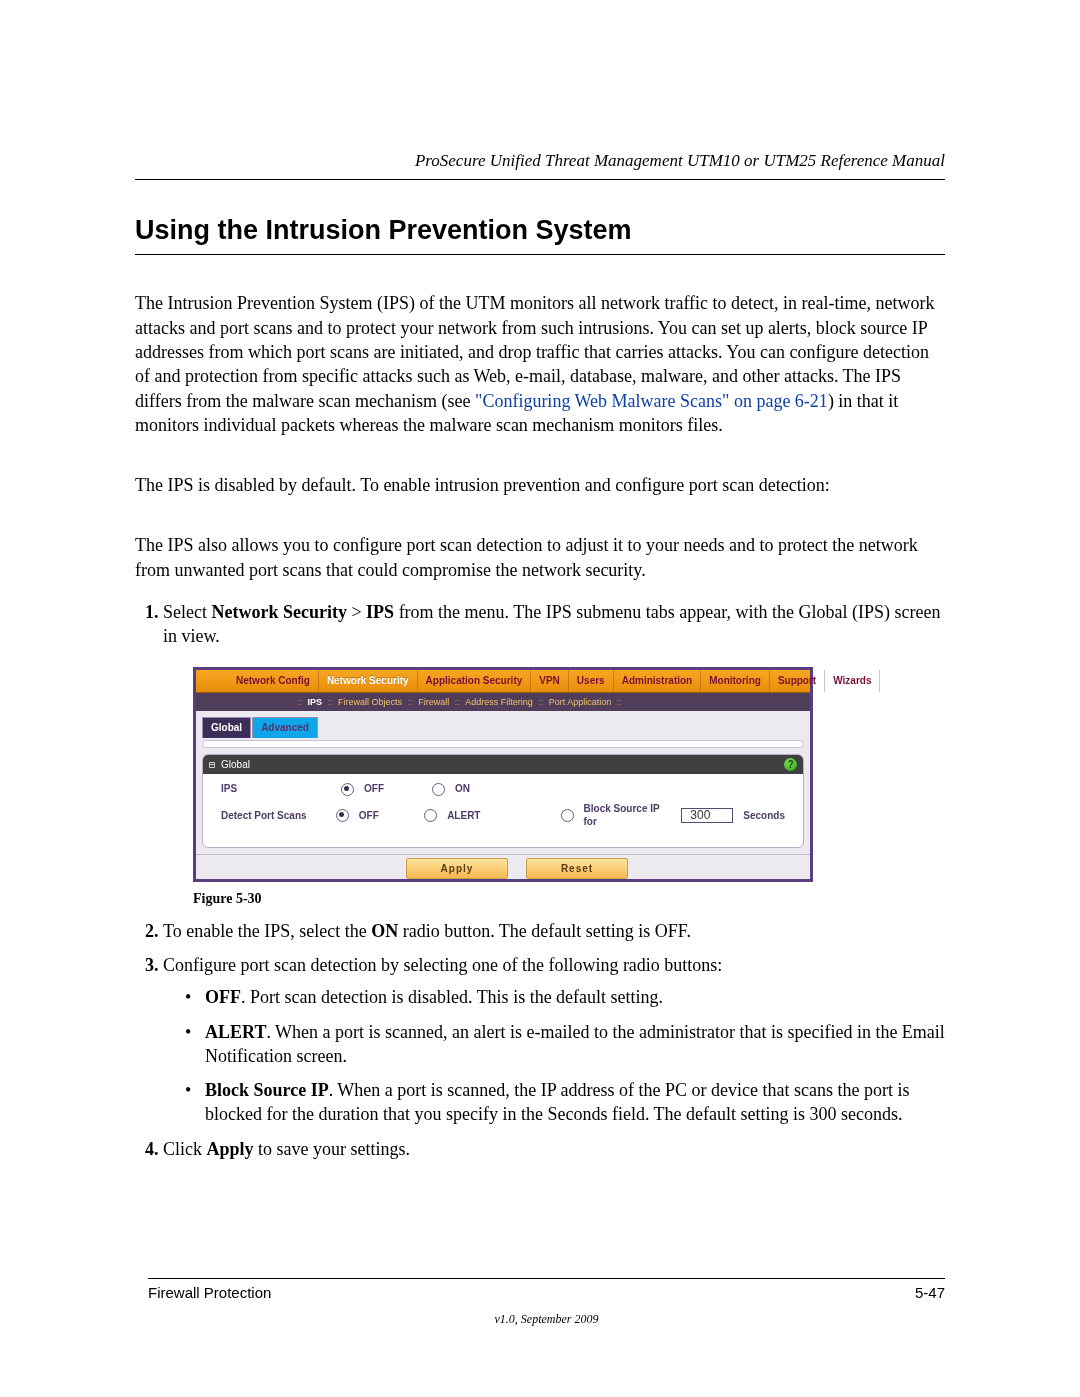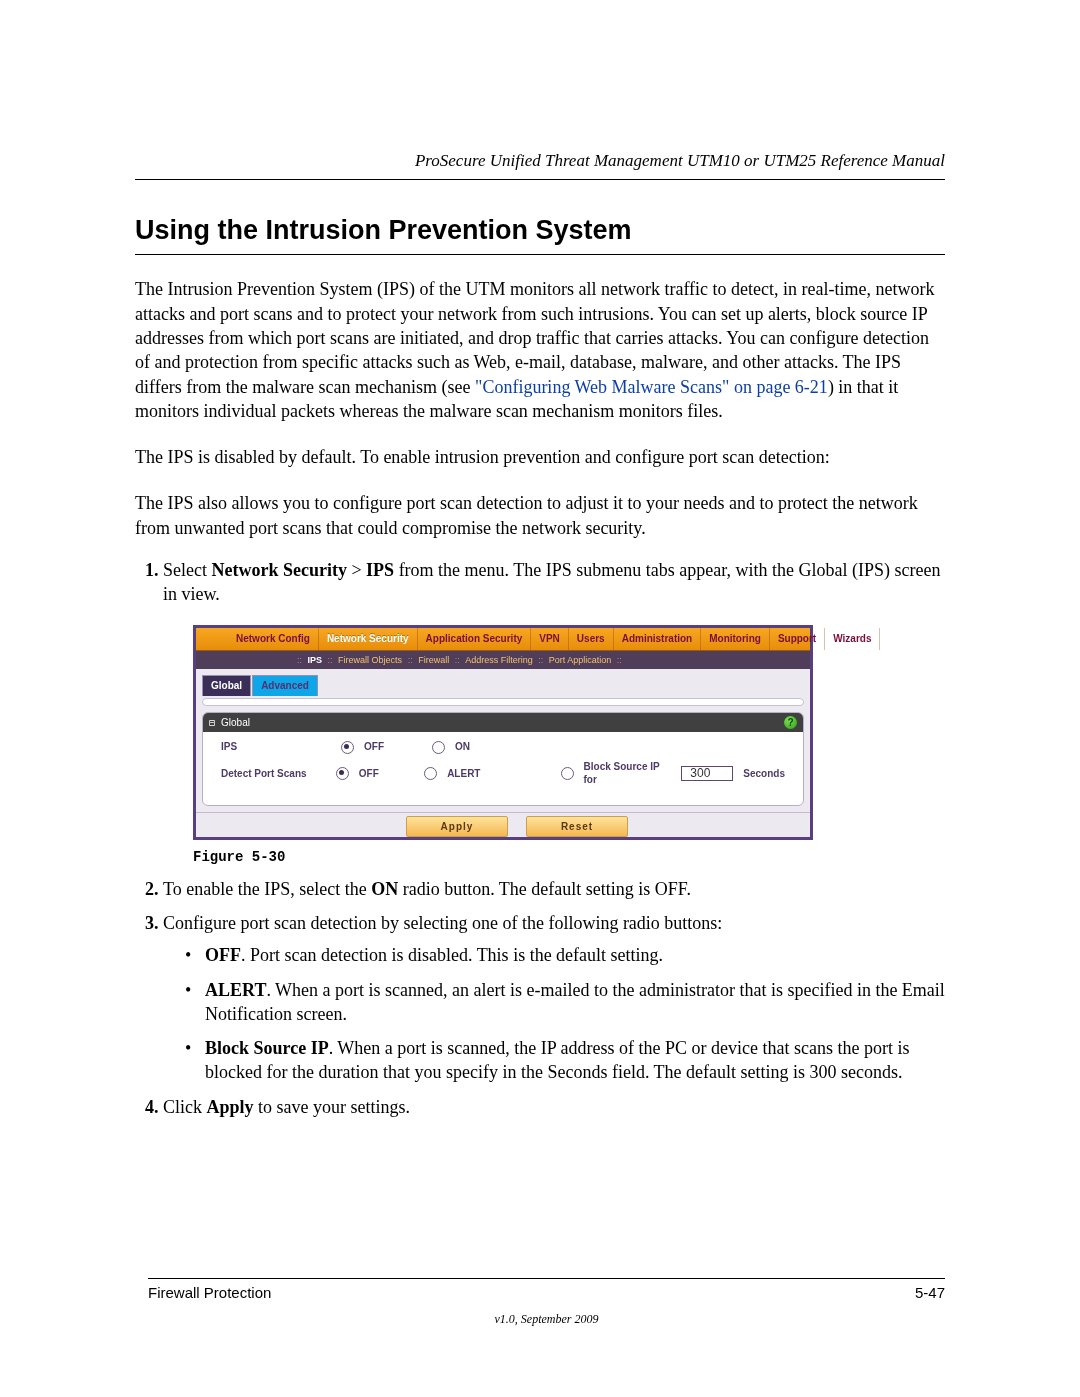--- a/index.html
+++ b/index.html
@@ -29,21 +29,21 @@
     border-top: 1px solid #000;
     margin: 0;
   }
   h1.section-title {
     font-family: Helvetica, Arial, sans-serif;
     font-weight: bold;
     font-size: 27px;
     margin: 32px 0 6px 0;
   }
   .body-para {
-    margin: 22px 0 0 0;
+    margin: 36px 0 0 0;
     font-size: 18px;
   }
   .link {
     color: #0b3ea6;
   }
   ol.steps {
     margin: 18px 0 0 0;
     padding-left: 28px;
   }
   ol.steps > li {
@@ -66,21 +66,21 @@
     content: "•";
     position: absolute;
     left: 0;
     top: 0;
     font-size: 18px;
   }
   .figure-wrap {
     margin: 18px 0 6px 30px;
   }
   .figure-caption {
-    font-family: Liberation Mono, monospace;
+    font-family: Liberation Serif, serif;
     font-weight: bold;
     font-size: 14px;
     margin: 8px 0 0 30px;
   }
 
   
   .utm {
     width: 614px;
     border: 3px solid #5a3f80;
     background: #eceaf0;

